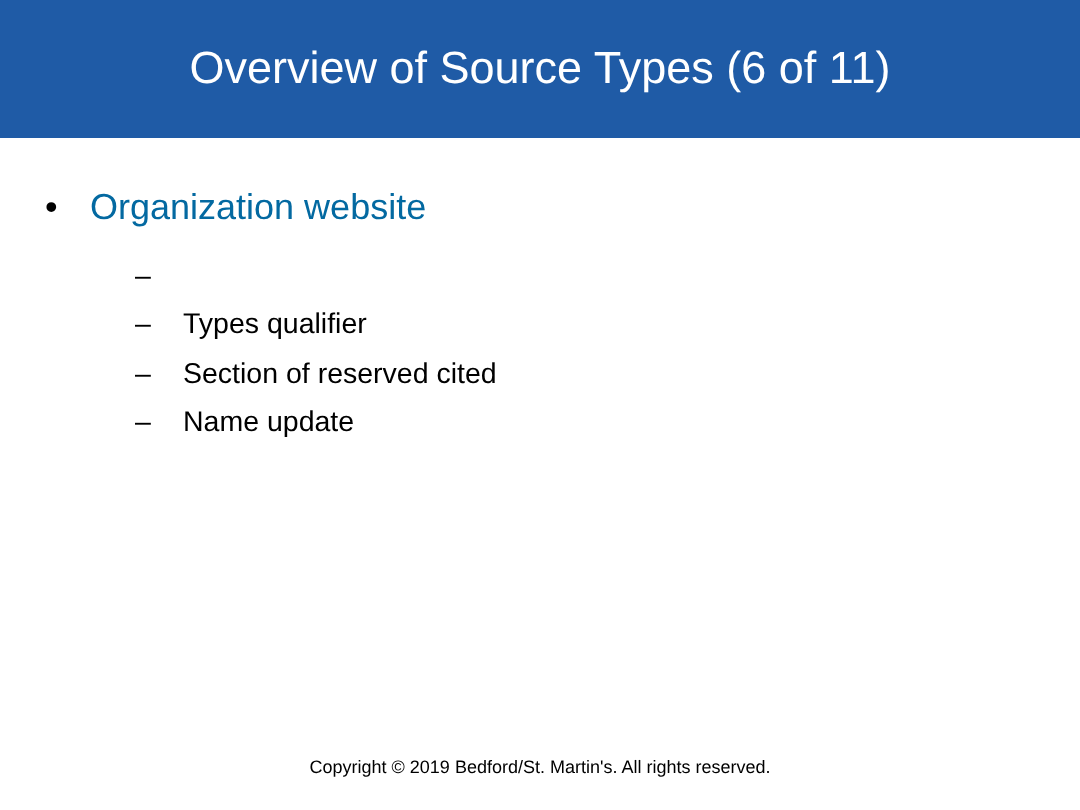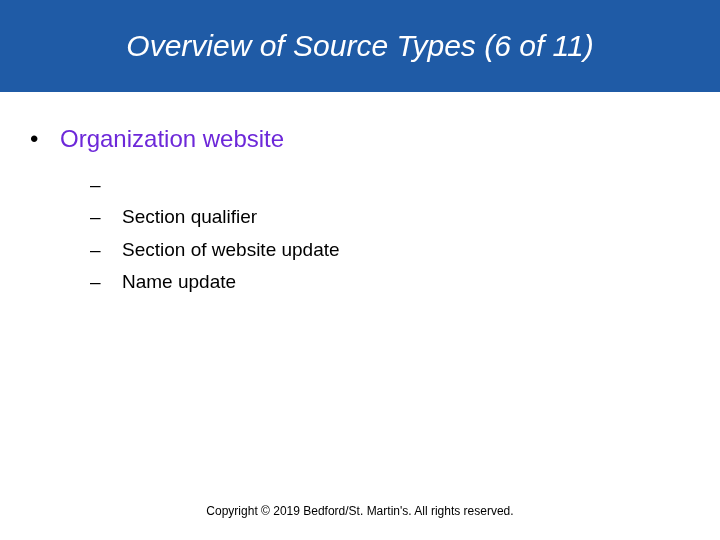--- a/index.html
+++ b/index.html
@@ -9,21 +9,20 @@
       background: #ffffff;
       position: relative;
     }
     .title-band {
       width: 100%;
       height: 92px;
       background: #1f5ba6;
       display: flex;
       align-items: center;
       justify-content: center;
-      font-style: italic;
     }
     .title-text {
       color: #ffffff;
       font-size: 30px;
       font-weight: 400;
       text-align: center;
     }
     .content {
       padding: 30px 20px 0 30px;
     }
@@ -34,21 +33,21 @@
     }
     .level1 .bullet {
       font-size: 24px;
       color: #000;
       width: 30px;
       flex-shrink: 0;
       line-height: 1.4;
     }
     .level1 .text {
       font-size: 24px;
-      color: #6d28d9;
+      color: #0369a1;
       line-height: 1.4;
     }
     .level2-wrap {
       padding-left: 60px;
     }
     .level2 {
       display: flex;
       align-items: flex-start;
       margin-bottom: 6px;
     }
@@ -86,25 +85,25 @@
   <div class="level1">
     <div class="bullet">•</div>
     <div class="text">Organization website</div>
   </div>
   <div class="level2-wrap">
     <div class="level2">
       <div class="dash">–</div>
     </div>
     <div class="level2">
       <div class="dash">–</div>
-      <div class="text">Section qualifier</div>
+      <div class="text">Types qualifier</div>
     </div>
     <div class="level2">
       <div class="dash">–</div>
-      <div class="text">Section of website update</div>
+      <div class="text">Section of reserved cited</div>
     </div>
     <div class="level2">
       <div class="dash">–</div>
       <div class="text">Name update</div>
     </div>
   </div>
 </div>
 
 <div class="footer">Copyright © 2019 Bedford/St. Martin's. All rights reserved.</div>
 

